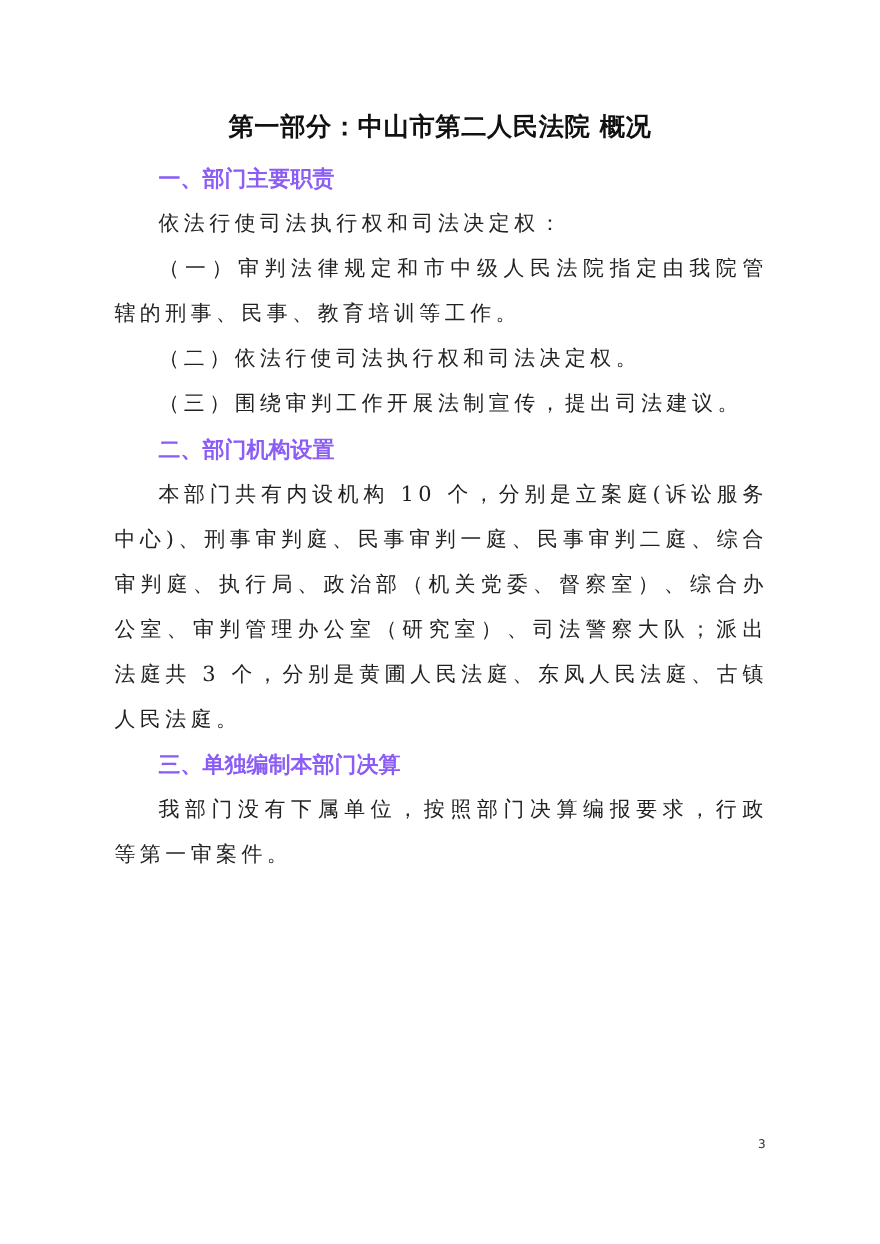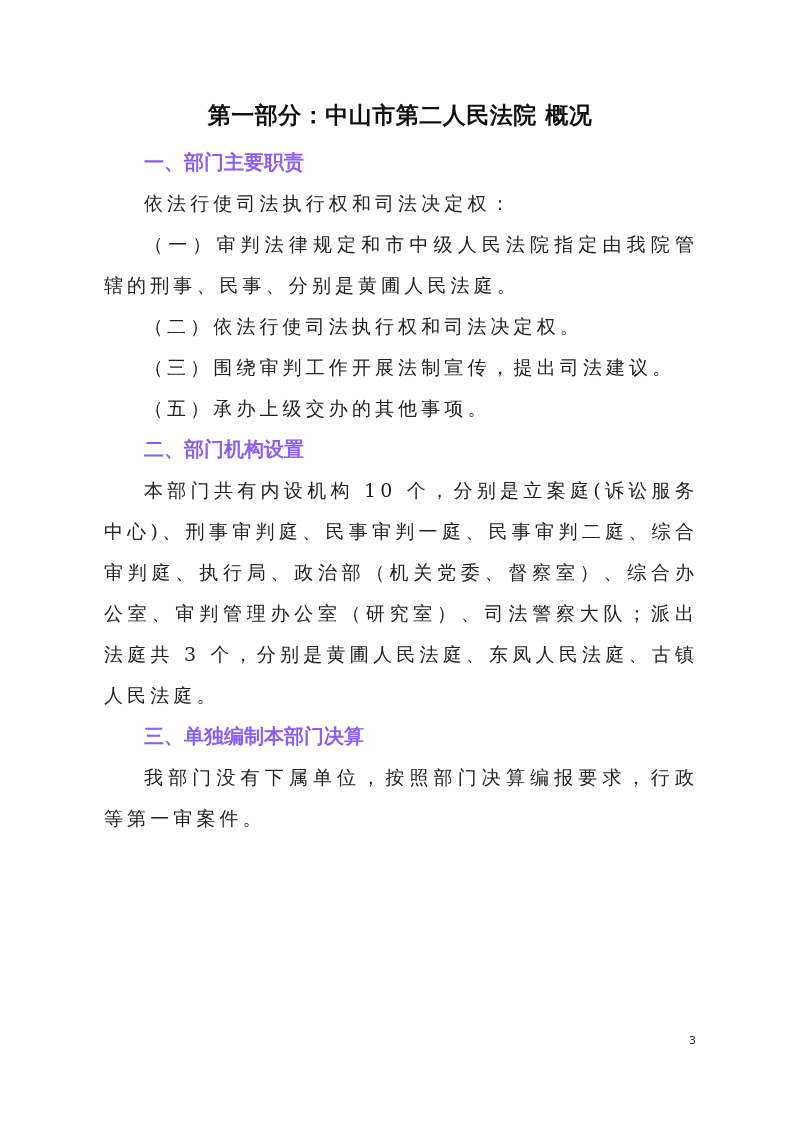--- a/index.html
+++ b/index.html
@@ -71,24 +71,23 @@
 </head>
 <body>
 
 <div class="page">
   <div class="title">第一部分：中山市第二人民法院 概况</div>
 
   <div class="content">
     <section>
       <h2 class="heading">一、部门主要职责</h2>
       <p class="para">依法行使司法执行权和司法决定权：</p>
-      <p class="para">（一）审判法律规定和市中级人民法院指定由我院管辖的刑事、民事、分别是黄圃人民法庭。</p>
+      <p class="para">（一）审判法律规定和市中级人民法院指定由我院管辖的刑事、民事、教育培训等工作。</p>
       <p class="para">（二）依法行使司法执行权和司法决定权。</p>
       <p class="para">（三）围绕审判工作开展法制宣传，提出司法建议。</p>
-      <p class="para">（五）承办上级交办的其他事项。</p>
     </section>
 
     <section>
       <h2 class="heading">二、部门机构设置</h2>
       <p class="para">本部门共有内设机构 10 个，分别是立案庭(诉讼服务中心)、刑事审判庭、民事审判一庭、民事审判二庭、综合审判庭、执行局、政治部（机关党委、督察室）、综合办公室、审判管理办公室（研究室）、司法警察大队；派出法庭共 3 个，分别是黄圃人民法庭、东凤人民法庭、古镇人民法庭。</p>
     </section>
 
     <section>
       <h2 class="heading">三、单独编制本部门决算</h2>
       <p class="para">我部门没有下属单位，按照部门决算编报要求，行政等第一审案件。</p>

